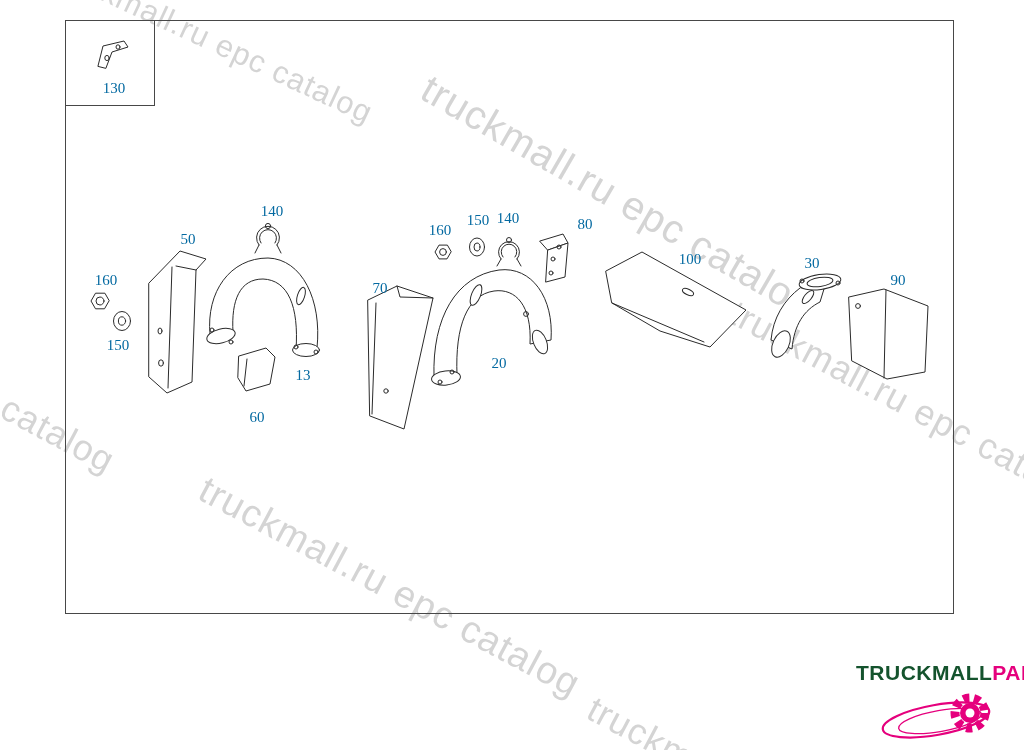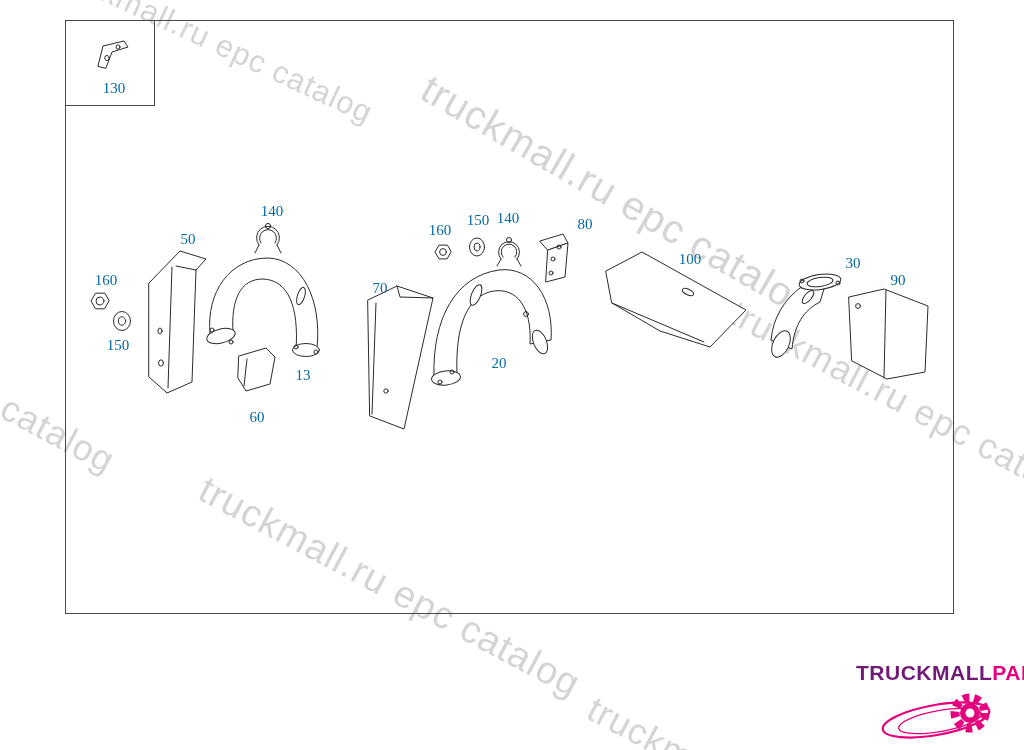--- a/index.html
+++ b/index.html
@@ -39,28 +39,28 @@
   .l4  { left:118px; top:337px; }
   .l5  { left:303px; top:367px; }
   .l6  { left:253px; top:409px;padding-left:8px; }
   .l7  { left:380px; top:280px; }
   .l8  { left:440px; top:222px; }
   .l9  { left:478px; top:212px; }
   .l10 { left:508px; top:210px; }
   .l11 { left:585px; top:216px;text-align:center; }
   .l12 { left:499px; top:343px;margin-top:12px; }
   .l13 { left:690px; top:251px; }
-  .l14 { left:853px; top:255px; }
+  .l14 { left:812px; top:255px; }
   .l15 { left:898px; top:272px; }
 
   
   .logo-text { position:absolute; left:856px; top:661px; z-index:5;
                font-family:"Liberation Sans", sans-serif; font-weight:bold;
                font-size:21px; letter-spacing:0.5px; white-space:nowrap; }
-  .logo-gray   { color:#701a75; }
+  .logo-gray   { color:#14532d; }
   .logo-accent { color:#e5007d; }
   .logo-gear { position:absolute; left:878px; top:686px; z-index:5; }
 </style>
 </head>
 <body>
 
 <div class="canvas">
 
   <div class="wm wm1">truckmall.ru epc catalog</div>
   <div class="wm wm2">truckmall.ru epc catalog</div>

